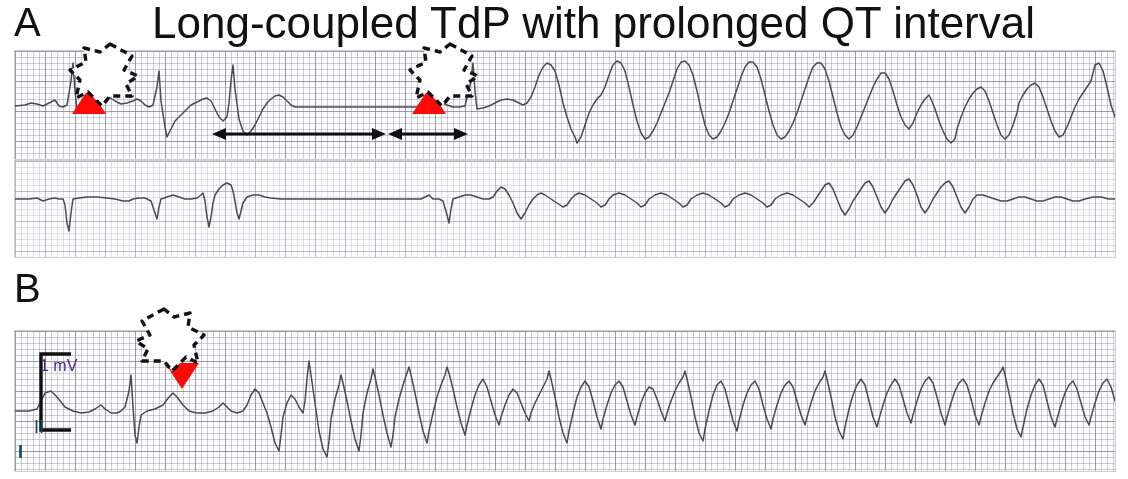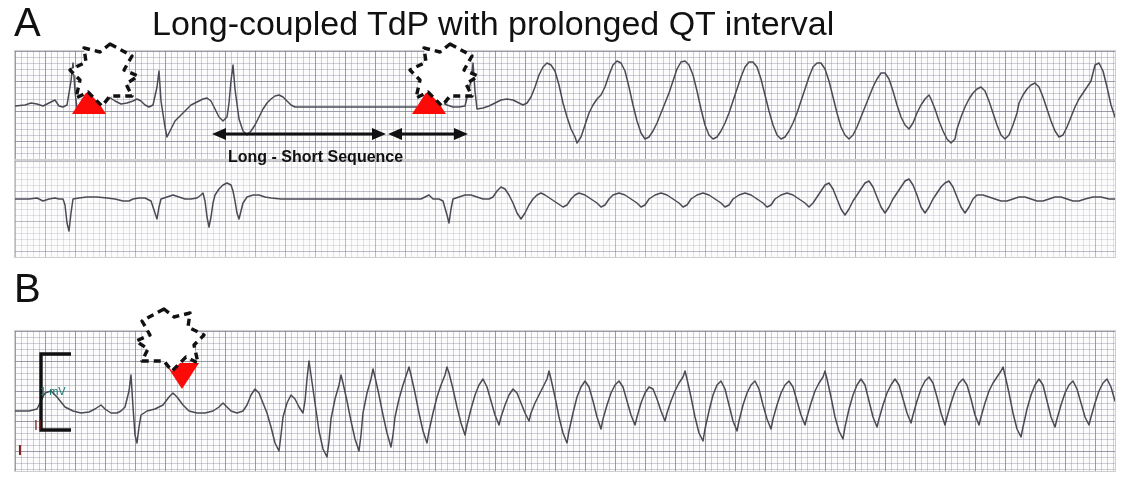--- a/index.html
+++ b/index.html
@@ -2,21 +2,21 @@
 <html><head>
 <meta charset="utf-8">
 <style>
   html,body{margin:0;padding:0;background:#ffffff;}
   body{width:1128px;height:479px;overflow:hidden;
        font-family:"Liberation Sans","DejaVu Sans",sans-serif;color:#000;}
   .figure{position:relative;width:1128px;height:479px;background:#fff;}
 
   
   .panel-letter{position:absolute;font-size:40px;line-height:40px;font-weight:400;color:#111;}
-  .panel-title{position:absolute;font-size:34px;line-height:38px;font-weight:400;color:#111;white-space:nowrap;}
+  .panel-title{position:absolute;font-size:44px;line-height:38px;font-weight:400;color:#111;white-space:nowrap;}
 
   
   .ecg-panel{position:absolute;overflow:hidden;background:#fdfdfd;
              border:1px solid #cfcfcf;}
   .ecg-grid{position:absolute;left:0;top:0;right:0;bottom:0;
     background-image:
       repeating-linear-gradient(to right, rgba(120,120,140,.34) 0 1px, transparent 1px 6px),
       repeating-linear-gradient(to bottom, rgba(120,120,140,.34) 0 1px, transparent 1px 6px),
       repeating-linear-gradient(to right, rgba(95,95,120,.50) 0 1px, transparent 1px 30px),
       repeating-linear-gradient(to bottom, rgba(95,95,120,.50) 0 1px, transparent 1px 30px);
@@ -38,22 +38,22 @@
   .tri-down{border-left:17px solid transparent;border-right:17px solid transparent;
             border-top:26px solid #fb0a08;}
   .dashed-arrow{position:absolute;}
 
   
   .meas{position:absolute;height:18px;}
   .seq-label{position:absolute;font-size:16px;font-weight:bold;color:#111;white-space:nowrap;}
 
   
   .calib{position:absolute;}
-  .calib-text{position:absolute;font-size:11px;color:#0f766e;white-space:nowrap;margin-top:28px;}
-  .lead-label{position:absolute;font-size:14px;color:#7f1d1d;font-weight:400;white-space:nowrap;}
+  .calib-text{position:absolute;font-size:16px;color:#4c1d95;white-space:nowrap;}
+  .lead-label{position:absolute;font-size:18px;color:#0c4a6e;font-weight:400;white-space:nowrap;}
 </style>
 </head>
 <body>
 
 <div class="figure">
 
   <div class="panel-letter" style="left:14px;top:2px;">A</div>
   <div class="panel-title" style="left:152px;top:4px;">Long-coupled TdP with prolonged QT interval</div>
 
   <div class="ecg-panel" style="left:14px;top:50px;width:1100px;height:108px;">
@@ -130,21 +130,20 @@
   <svg class="meas" style="left:212px;top:125px;" width="174" height="18" viewBox="0 0 174 18">
     <line x1="10" y1="9" x2="164" y2="9" stroke="#111" stroke-width="3.2"></line>
     <polygon points="0,9 14,3 14,15" fill="#111"></polygon>
     <polygon points="174,9 160,3 160,15" fill="#111"></polygon>
   </svg>
   <svg class="meas" style="left:388px;top:125px;" width="80" height="18" viewBox="0 0 80 18">
     <line x1="10" y1="9" x2="70" y2="9" stroke="#111" stroke-width="3.2"></line>
     <polygon points="0,9 14,3 14,15" fill="#111"></polygon>
     <polygon points="80,9 66,3 66,15" fill="#111"></polygon>
   </svg>
-  <div class="seq-label" style="left:228px;top:148px;">Long - Short Sequence</div>
 
   <div class="panel-letter" style="left:14px;top:268px;">B</div>
 
   <div class="ecg-panel" style="left:14px;top:330px;width:1100px;height:140px;">
     <div class="ecg-grid"></div>
     <svg class="trace-svg" width="1100" height="140" viewBox="0 0 1100 140">
       <path class="trace-path" d="M0,80 L14,80 L22,78 L30,62 L36,60 L42,66 L50,76 L58,80
         L66,82 L74,81 L80,78 L86,74 L90,78 L96,82 L102,82 L106,80 L110,76 L114,60 L116,44
         L118,76 L120,104 L122,112 L124,96 L126,84 L132,80 L140,78 L148,74 L154,66 L158,62
         L162,66 L168,74 L174,80 L182,82 L190,82 L198,80 L204,76 L208,72 L212,76 L216,80

